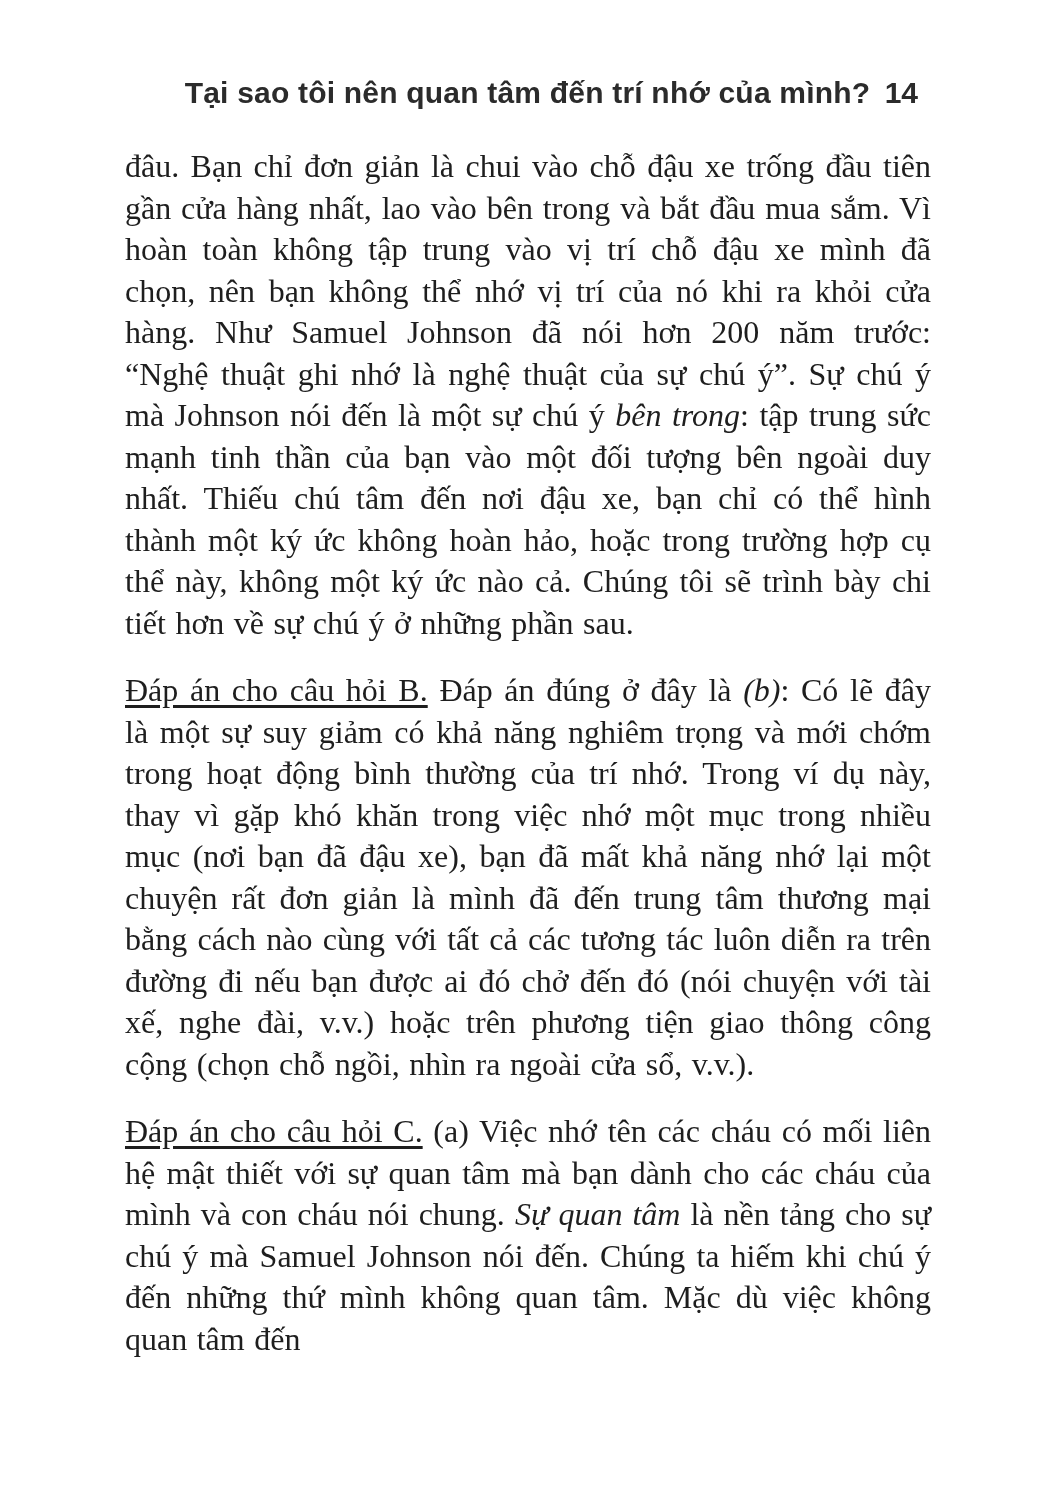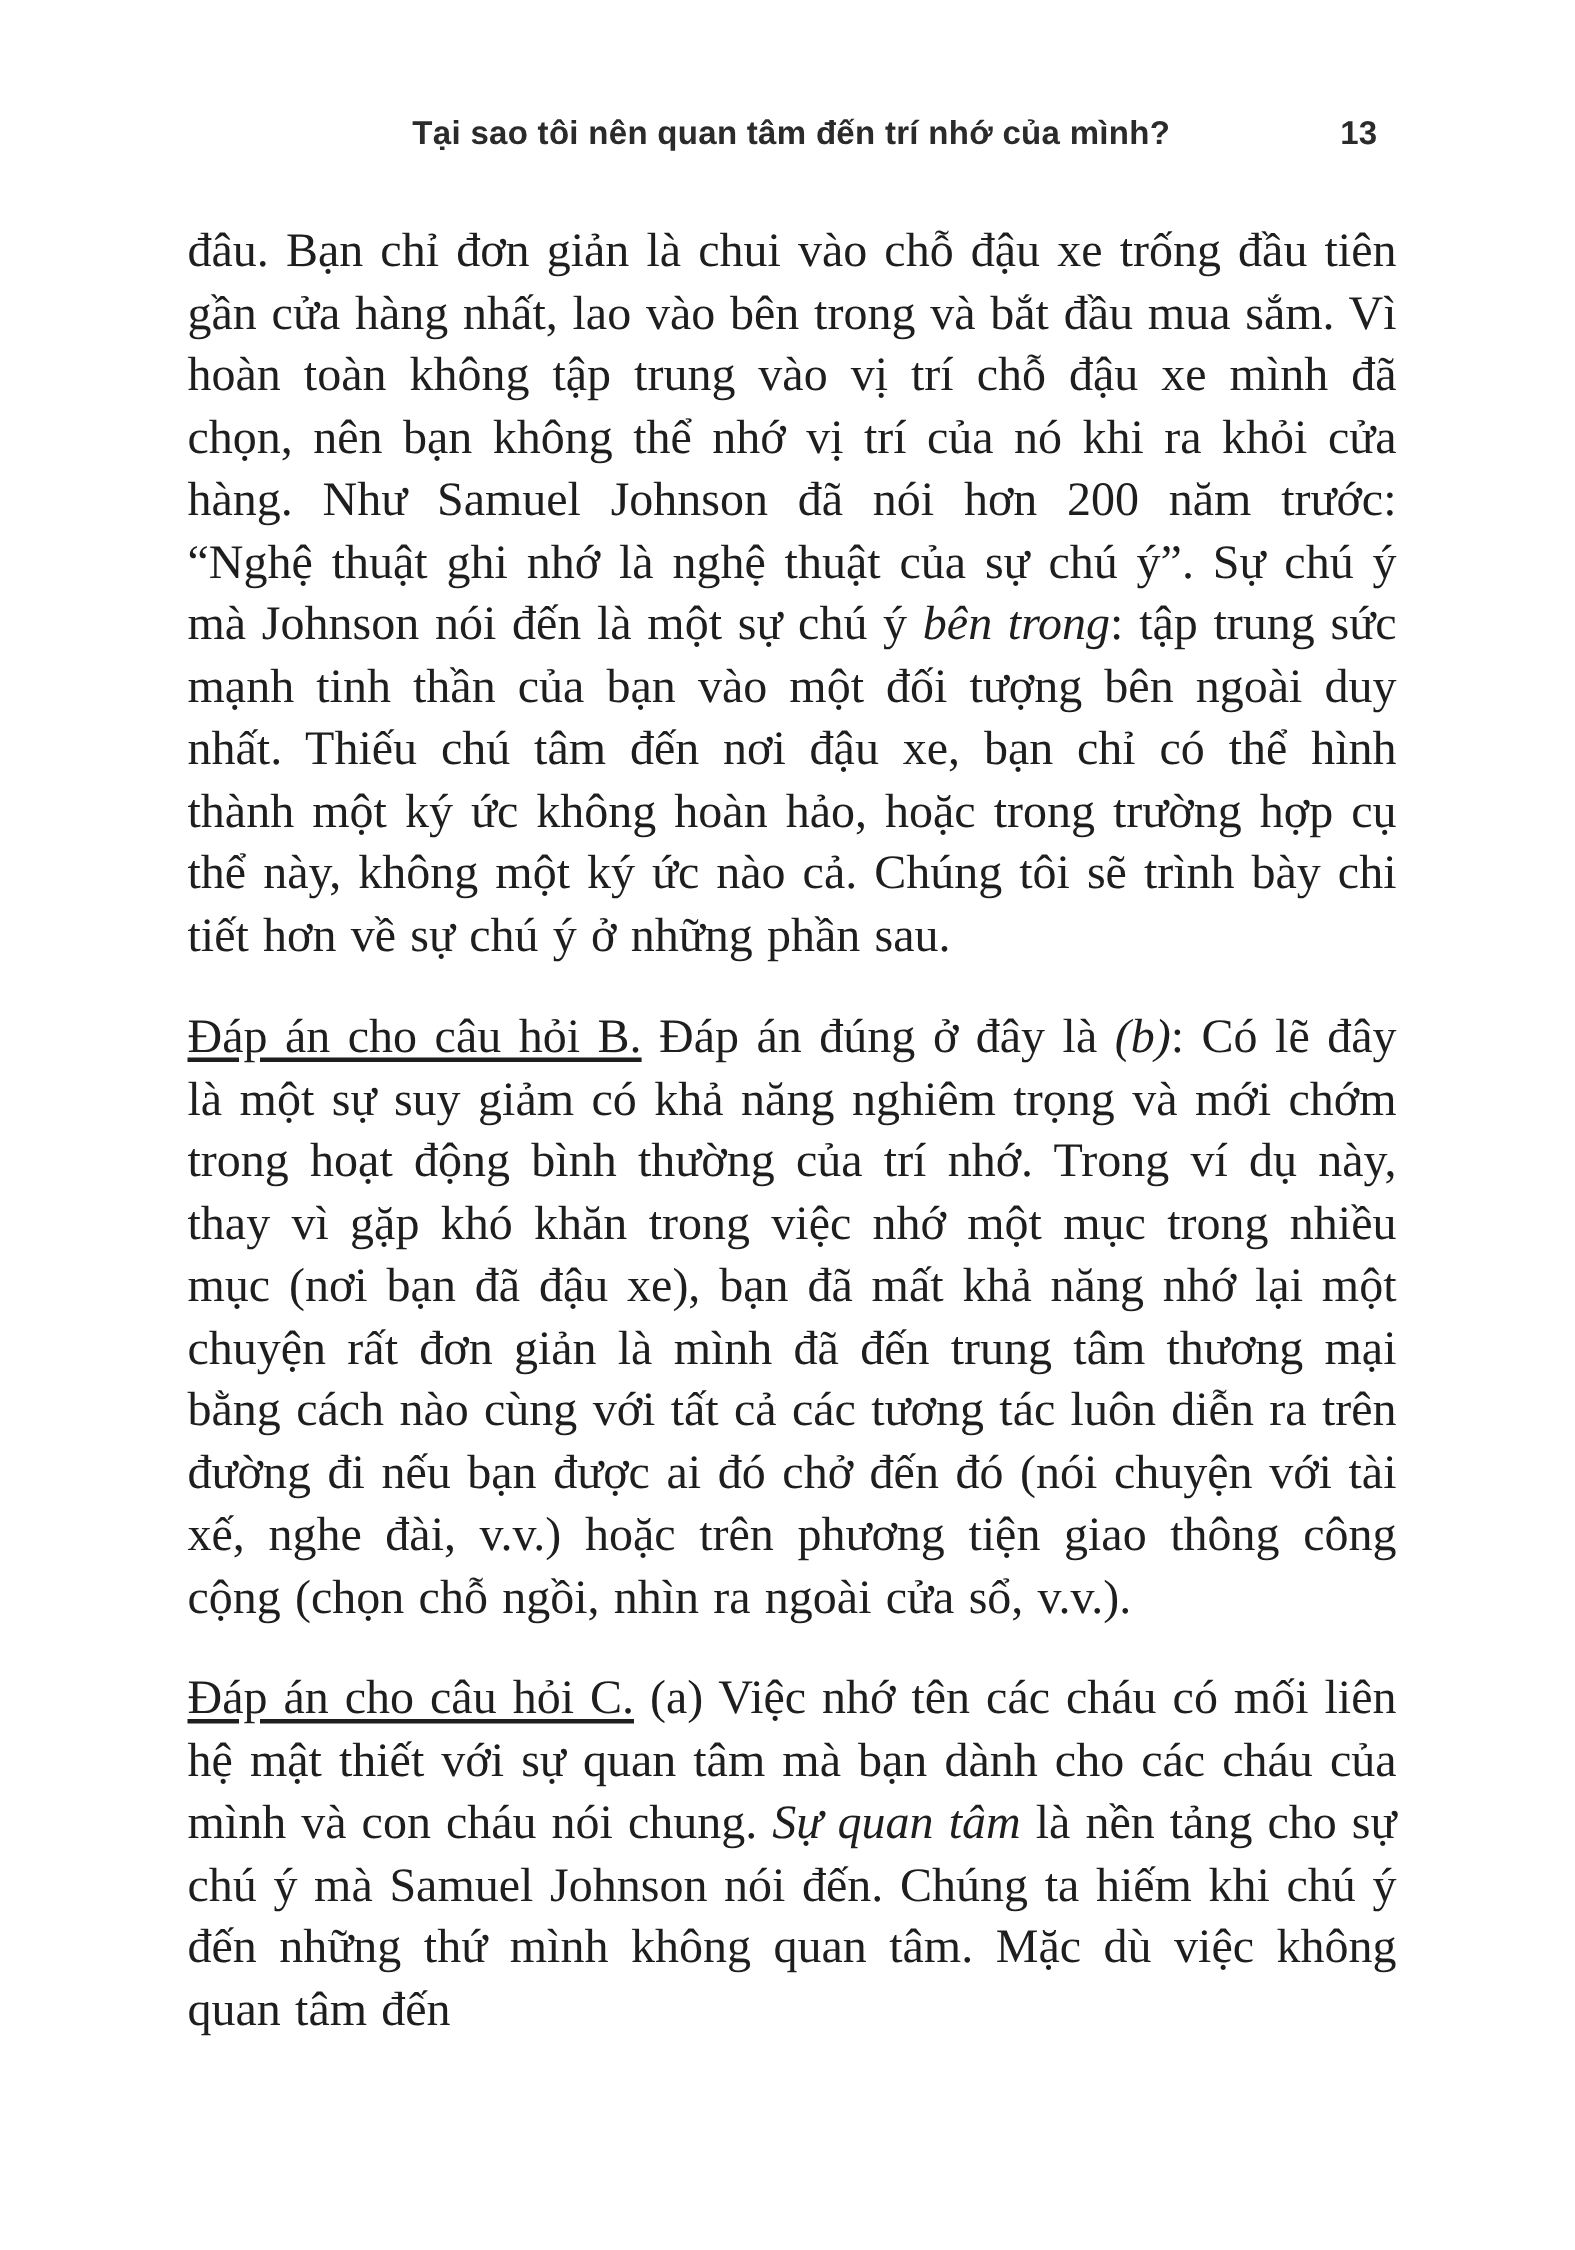--- a/index.html
+++ b/index.html
@@ -17,21 +17,21 @@
     color: #1e1e1e;
   }
   .running-header {
     position: absolute;
     top: 76px;
     left: 125px;
     right: 120px;
     height: 30px;
     font-family: "Liberation Sans", "DejaVu Sans", sans-serif;
     font-weight: bold;
-    font-size: 22px;
+    font-size: 30px;
     color: #2b2b2b;
   }
   .running-header .header-title {
     position: absolute;
     left: 0;
     right: 0;
     text-align: center;
     letter-spacing: 0.2px;
   }
   .running-header .page-number {
@@ -63,21 +63,21 @@
     text-decoration: underline;
     text-underline-offset: 4px;
   }
 </style>
 </head>
 <body>
 
 <div class="page">
   <div class="running-header">
     <span class="header-title">Tại sao tôi nên quan tâm đến trí nhớ của mình?</span>
-    <span class="page-number">13</span>
+    <span class="page-number">14</span>
   </div>
 
   <div class="page-body">
       <p class="para"><span>đâu. Bạn chỉ đơn giản là chui vào chỗ đậu xe trống đầu tiên gần cửa hàng nhất, lao vào bên trong và bắt đầu mua sắm. Vì hoàn toàn không tập trung vào vị trí chỗ đậu xe mình đã chọn, nên bạn không thể nhớ vị trí của nó khi ra khỏi cửa hàng. Như Samuel Johnson đã nói hơn 200 năm trước: “Nghệ thuật ghi nhớ là nghệ thuật của sự chú ý”. Sự chú ý mà Johnson nói đến là một sự chú ý </span><span class="italic">bên trong</span><span>: tập trung sức mạnh tinh thần của bạn vào một đối tượng bên ngoài duy nhất. Thiếu chú tâm đến nơi đậu xe, bạn chỉ có thể hình thành một ký ức không hoàn hảo, hoặc trong trường hợp cụ thể này, không một ký ức nào cả. Chúng tôi sẽ trình bày chi tiết hơn về sự chú ý ở những phần sau.</span></p>
       <p class="para"><span class="underline">Đáp án cho câu hỏi B.</span><span> Đáp án đúng ở đây là </span><span class="italic">(b)</span><span>: Có lẽ đây là một sự suy giảm có khả năng nghiêm trọng và mới chớm trong hoạt động bình thường của trí nhớ. Trong ví dụ này, thay vì gặp khó khăn trong việc nhớ một mục trong nhiều mục (nơi bạn đã đậu xe), bạn đã mất khả năng nhớ lại một chuyện rất đơn giản là mình đã đến trung tâm thương mại bằng cách nào cùng với tất cả các tương tác luôn diễn ra trên đường đi nếu bạn được ai đó chở đến đó (nói chuyện với tài xế, nghe đài, v.v.) hoặc trên phương tiện giao thông công cộng (chọn chỗ ngồi, nhìn ra ngoài cửa sổ, v.v.).</span></p>
       <p class="para"><span class="underline">Đáp án cho câu hỏi C.</span><span> (a) Việc nhớ tên các cháu có mối liên hệ mật thiết với sự quan tâm mà bạn dành cho các cháu của mình và con cháu nói chung. </span><span class="italic">Sự quan tâm</span><span> là nền tảng cho sự chú ý mà Samuel Johnson nói đến. Chúng ta hiếm khi chú ý đến những thứ mình không quan tâm. Mặc dù việc không quan tâm đến</span></p>
     </div>
 </div>
 
 </body></html>

